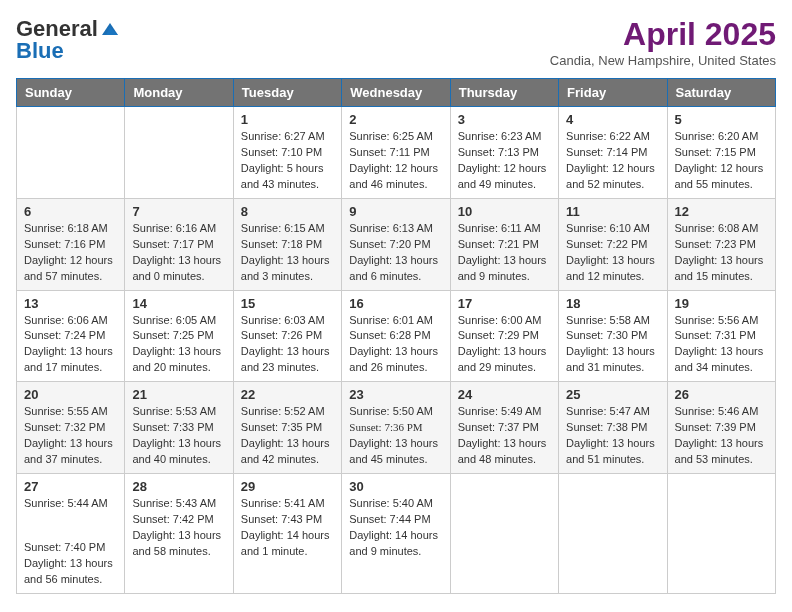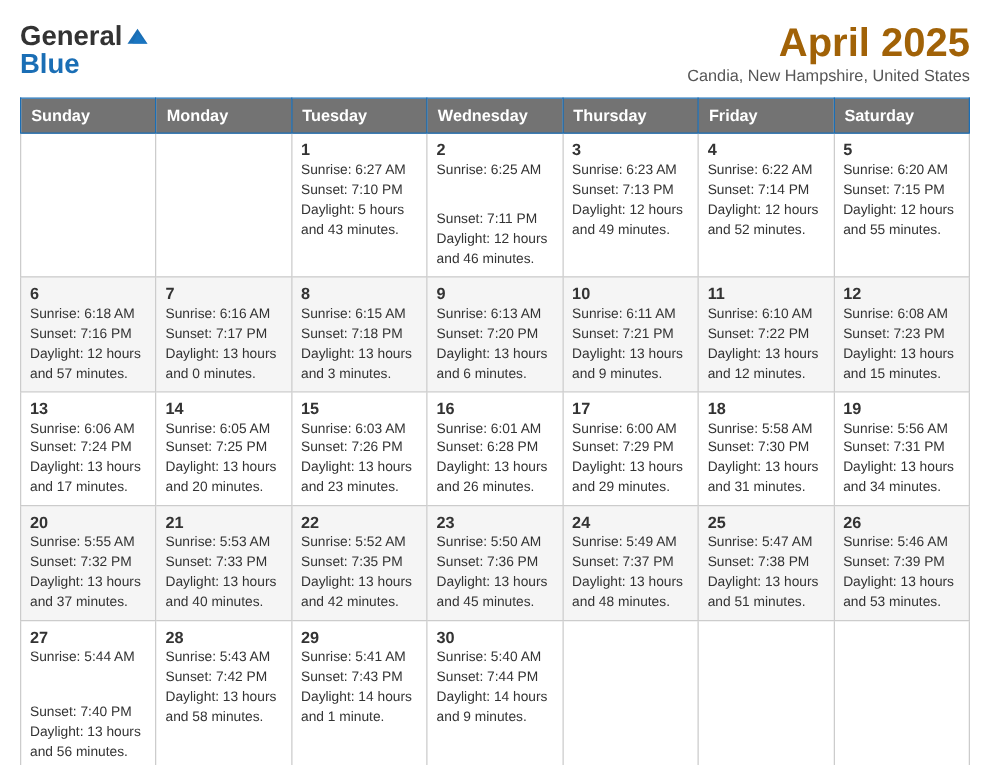--- a/index.html
+++ b/index.html
@@ -20,21 +20,21 @@
       display: flex;
       flex-direction: column;
       align-items: flex-start;
     }
     .title-block {
       text-align: right;
     }
     .title-block h1 {
       font-size: 32px;
       font-weight: bold;
-      color: #a16207;
+      color: #701a75;
     }
     .title-block h2 {
       font-size: 13px;
       font-weight: normal;
       color: #555;
     }
     .calendar {
       width: 100%;
       border-collapse: collapse;
       border: 1px solid #ccc;
@@ -113,21 +113,21 @@
           <div class="cell-content">
             <span style="display: block;">Sunrise: 6:27 AM</span>
             <span style="display: block;">Sunset: 7:10 PM</span>
             <span style="display: block;">Daylight: 5 hours and 43 minutes.</span>
           </div>
         </td>
         <td>
           <span class="day-num">2</span>
           <div class="cell-content">
             <span style="display: block;">Sunrise: 6:25 AM</span>
-            <span style="display: block; margin-top: 23px;">Sunset: 7:11 PM</span>
+            <span style="display: block;">Sunset: 7:11 PM</span>
             <span style="display: block;">Daylight: 12 hours and 46 minutes.</span>
           </div>
         </td>
         <td>
           <span class="day-num">3</span>
           <div class="cell-content">
             <span style="display: block;">Sunrise: 6:23 AM</span>
             <span style="display: block;">Sunset: 7:13 PM</span>
             <span style="display: block;">Daylight: 12 hours and 49 minutes.</span>
           </div>
@@ -287,21 +287,21 @@
           <div class="cell-content">
             <span style="display: block;">Sunrise: 5:52 AM</span>
             <span style="display: block;">Sunset: 7:35 PM</span>
             <span style="display: block;">Daylight: 13 hours and 42 minutes.</span>
           </div>
         </td>
         <td>
           <span class="day-num">23</span>
           <div class="cell-content">
             <span style="display: block;">Sunrise: 5:50 AM</span>
-            <span style="display: block;">Sunset: 7:36 PM</span>
+            <span style="display: block; font-family: Liberation Serif, serif;">Sunset: 7:36 PM</span>
             <span style="display: block;">Daylight: 13 hours and 45 minutes.</span>
           </div>
         </td>
         <td>
           <span class="day-num">24</span>
           <div class="cell-content">
             <span style="display: block;">Sunrise: 5:49 AM</span>
             <span style="display: block;">Sunset: 7:37 PM</span>
             <span style="display: block;">Daylight: 13 hours and 48 minutes.</span>
           </div>

